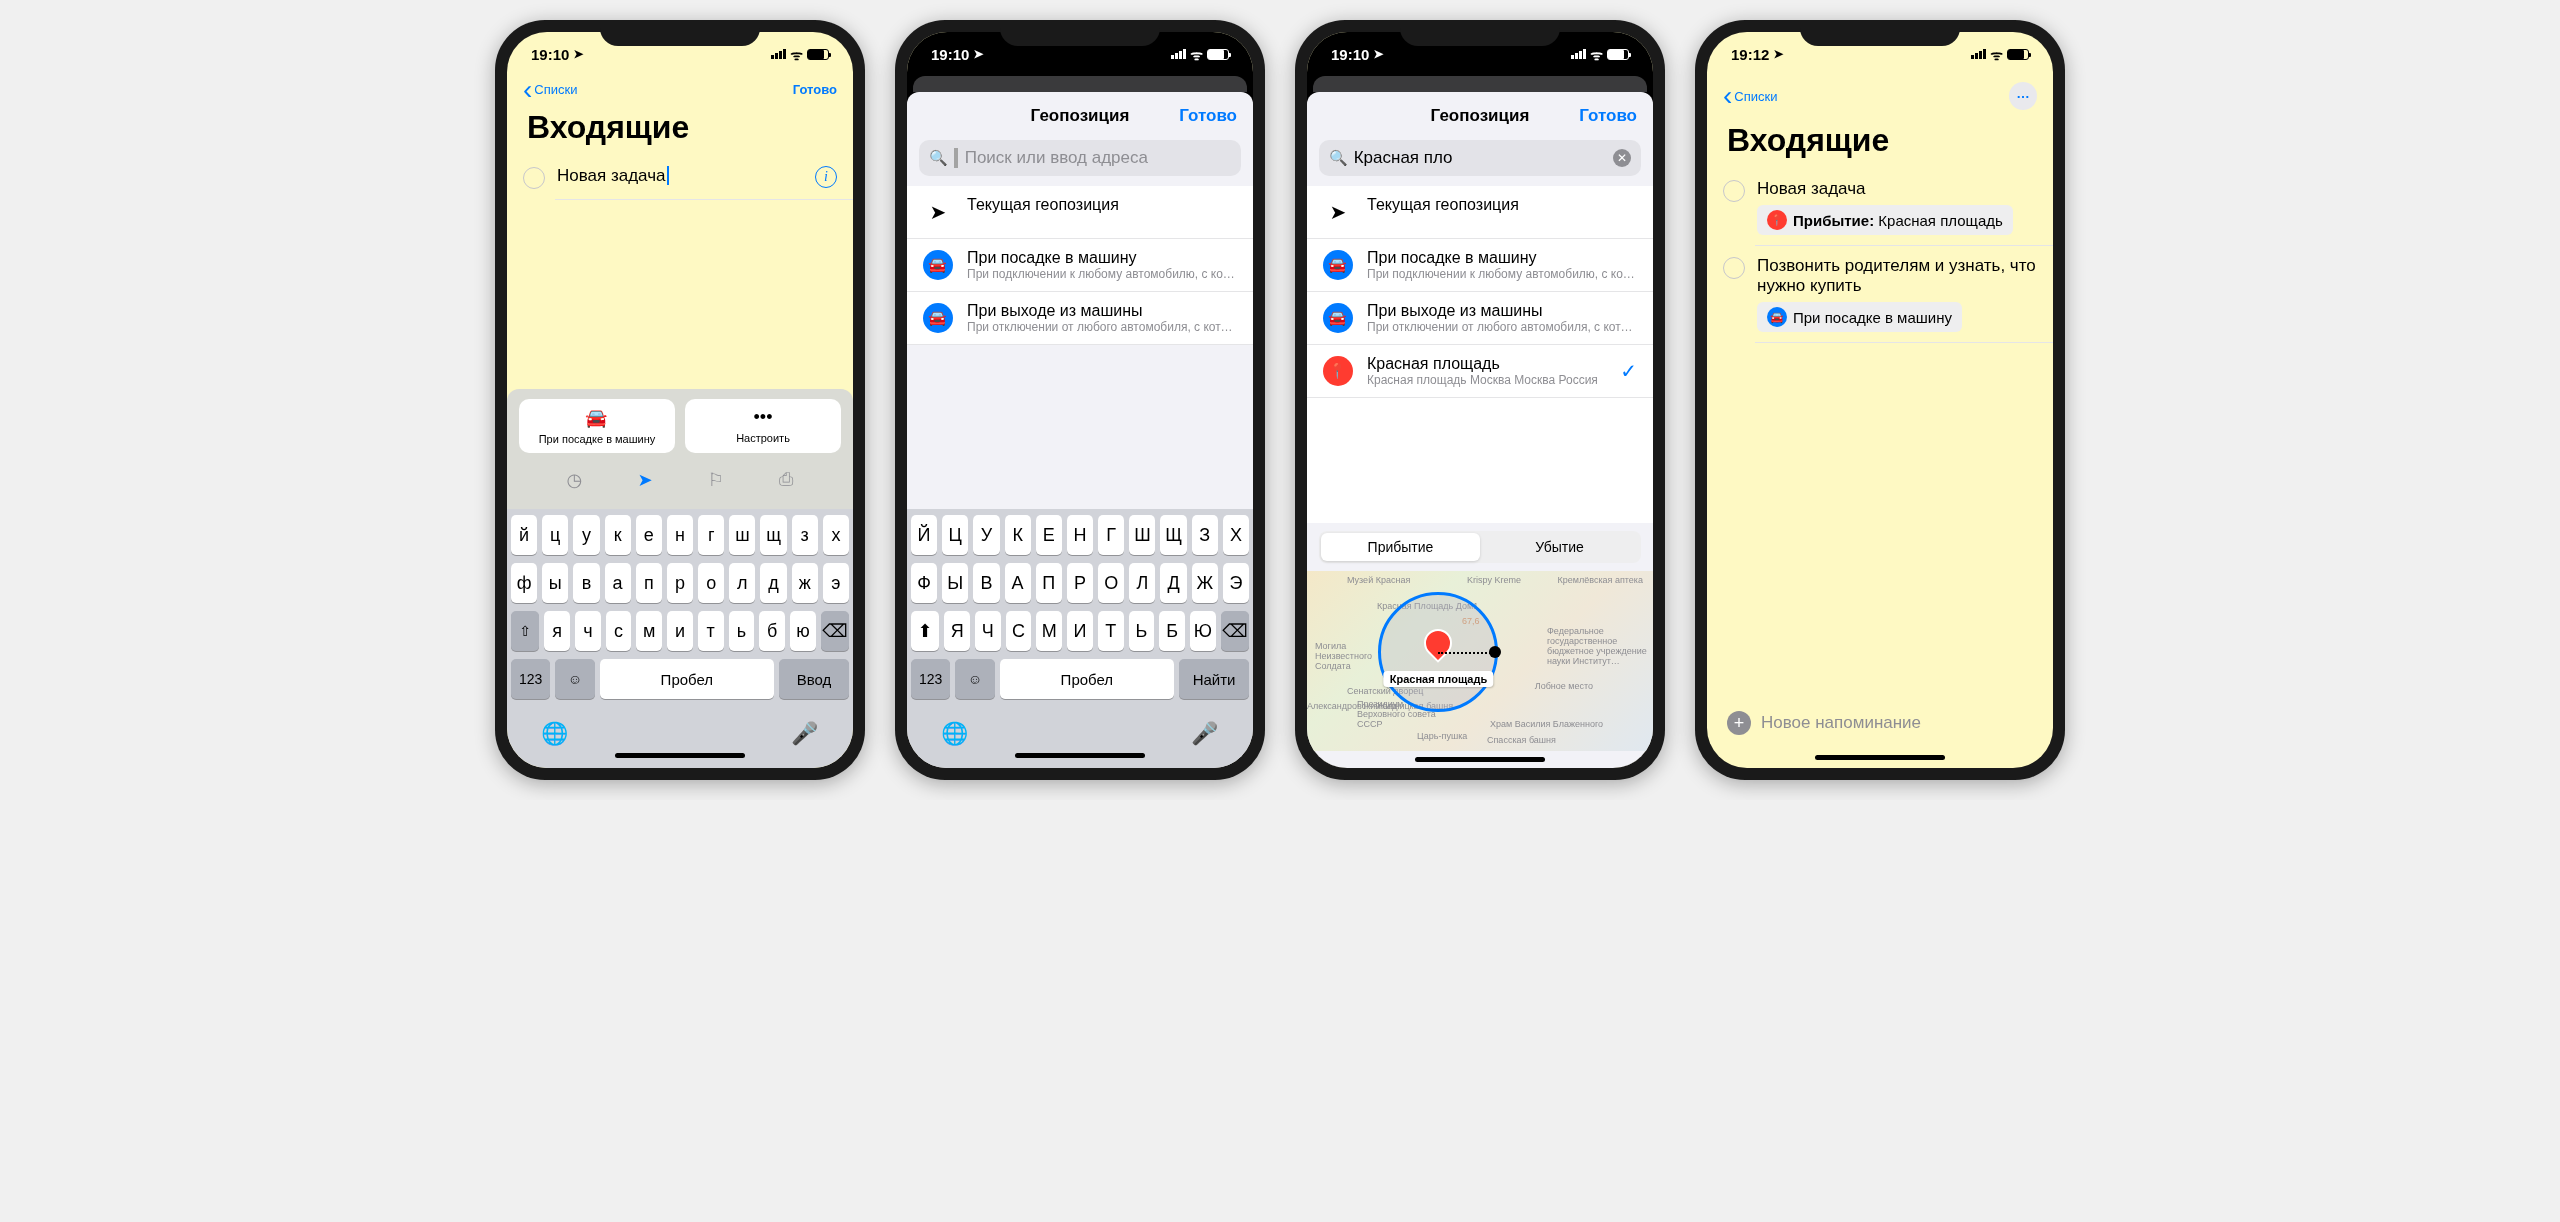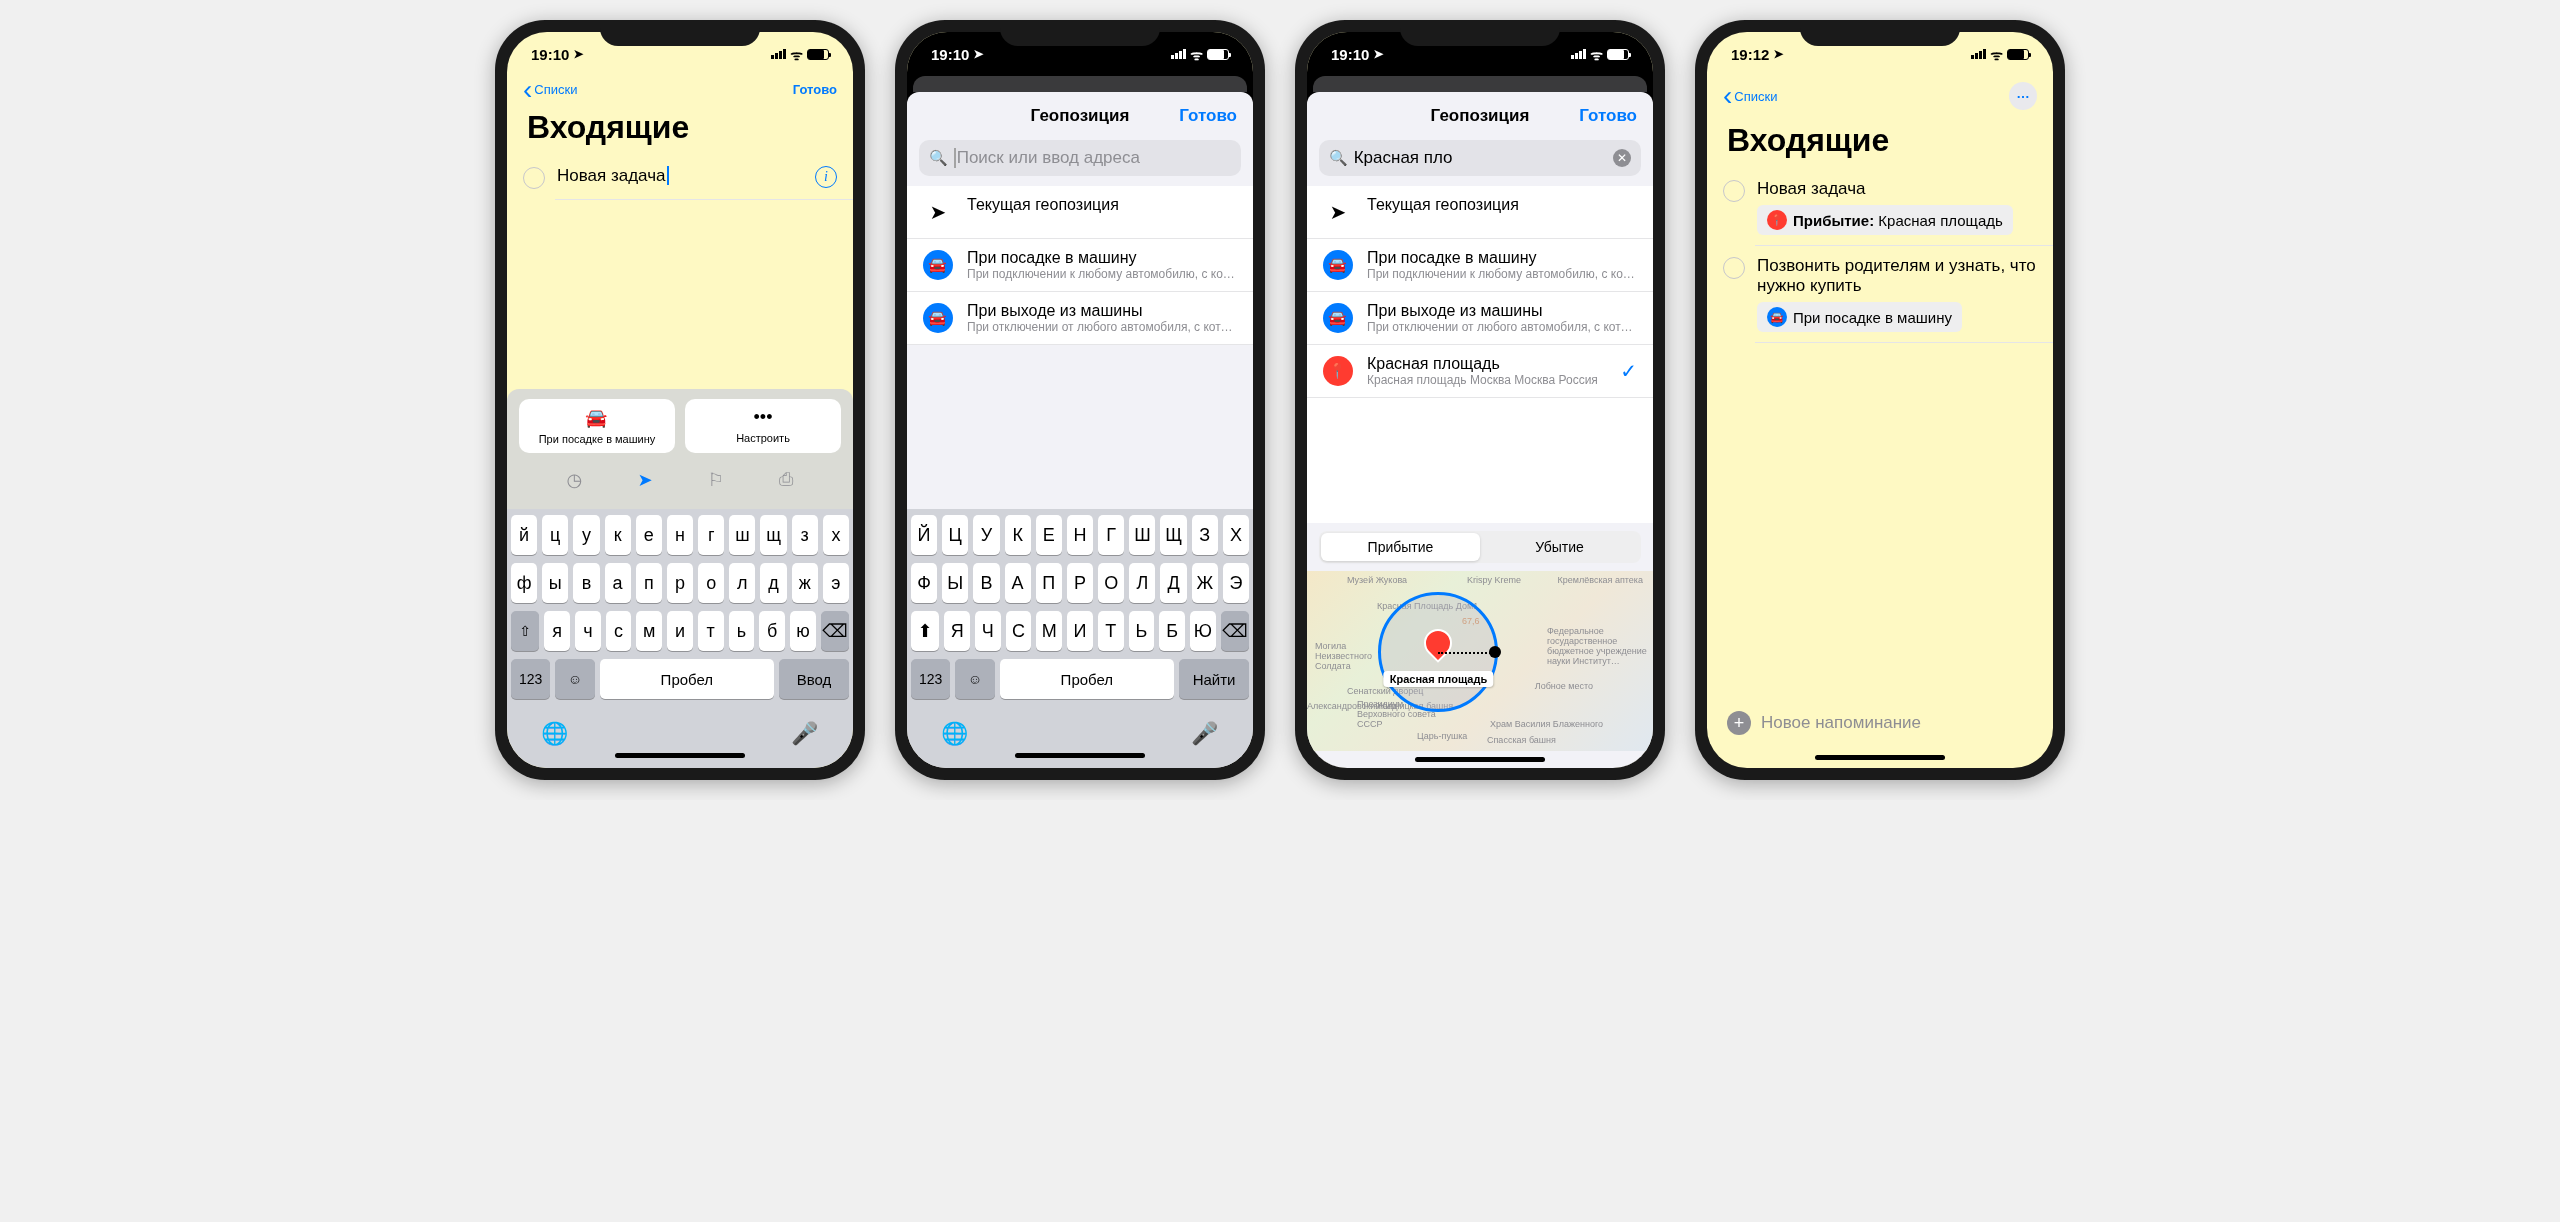--- a/index.html
+++ b/index.html
@@ -69,21 +69,21 @@
   .sheet-bg { background: #000; flex:1; display:flex; flex-direction:column;}
   .sheet-behind { height: 16px; background: #3a3a3c; border-radius: 12px 12px 0 0; margin: 0 6px;}
   .sheet { background: #f2f2f7; border-radius: 12px 12px 0 0; flex: 1; display: flex; flex-direction: column; overflow: hidden; }
   .sheet-nav { display: flex; justify-content: center; align-items: center; padding: 14px 16px; position: relative; }
   .sheet-title { font-weight: 600; font-size: 17px; }
   .sheet-done { position: absolute; right: 16px; color: #007aff; font-weight: 600; font-size: 17px; }
   .search-box { margin: 0 12px 10px; background: #e3e3e8; border-radius: 10px; display: flex; align-items: center; padding: 8px 10px; gap: 6px; }
   .search-box .mag { color: #8e8e93; font-size: 15px; }
   .search-input { flex: 1; font-size: 17px; color: #000; background: transparent; border: none; outline: none; }
   .search-input::placeholder { color: #8e8e93; }
-  .search-input.cursor { border-left: 2px solid #a3a3a3; padding-left:1px;}
+  .search-input.cursor { border-left: 4px solid #a3a3a3; padding-left:7px;}
   .clear-btn { width: 18px; height: 18px; background: #8e8e93; border-radius: 50%; color: #fff; display: flex; align-items: center; justify-content: center; font-size: 12px; }
 
   .opt-list { background: #fff; }
   .opt-row { display: flex; align-items: center; padding: 10px 16px; gap: 14px; border-bottom: 0.5px solid #e5e5e7; }
   .opt-icon { width: 30px; height: 30px; border-radius: 50%; display: flex; align-items: center; justify-content: center; color: #fff; font-size: 15px; flex-shrink: 0; }
   .opt-icon.nav { background: transparent; color: #000; font-size: 20px; }
   .opt-icon.blue { background: #007aff; }
   .opt-icon.red { background: #ff3b30; }
   .opt-text { flex: 1; min-width: 0; }
   .opt-title { font-size: 16px; }
@@ -382,21 +382,21 @@
               </div>
             <span class="check">✓</span>
           </div>
         </div>
         <div style="flex:1;background:#fff"></div>
         <div class="seg-control">
           <div class="seg active">Прибытие</div>
           <div class="seg">Убытие</div>
         </div>
         <div class="map-area">
-          <span class="map-label" style="top:4px;left:40px">Музей Жукова</span>
+          <span class="map-label" style="top:4px;left:40px">Музей Красная</span>
           <span class="map-label" style="top:4px;left:160px">Krispy Kreme</span>
           <span class="map-label" style="top:4px;right:10px">Кремлёвская аптека</span>
           <span class="map-label" style="top:30px;left:70px">Красная Площадь Дом1</span>
           <span class="map-label" style="top:45px;left:155px;color:#d96">67,6</span>
           <span class="map-label" style="top:70px;left:8px;width:70px">Могила Неизвестного Солдата</span>
           <span class="map-label" style="top:55px;right:6px;width:100px">Федеральное государственное бюджетное учреждение науки Институт…</span>
           <span class="map-label" style="bottom:55px;left:40px">Сенатский дворец</span>
           <span class="map-label" style="bottom:60px;right:60px">Лобное место</span>
           <span class="map-label" style="bottom:40px;left:70px">Житницкая башня</span>
           <span class="map-label" style="bottom:22px;left:50px;width:80px">Президиум Верховного совета СССР</span>

